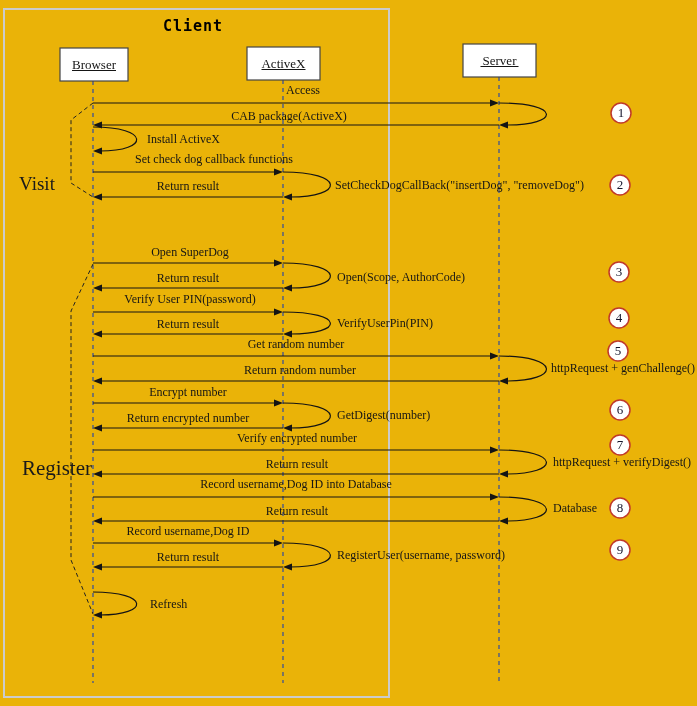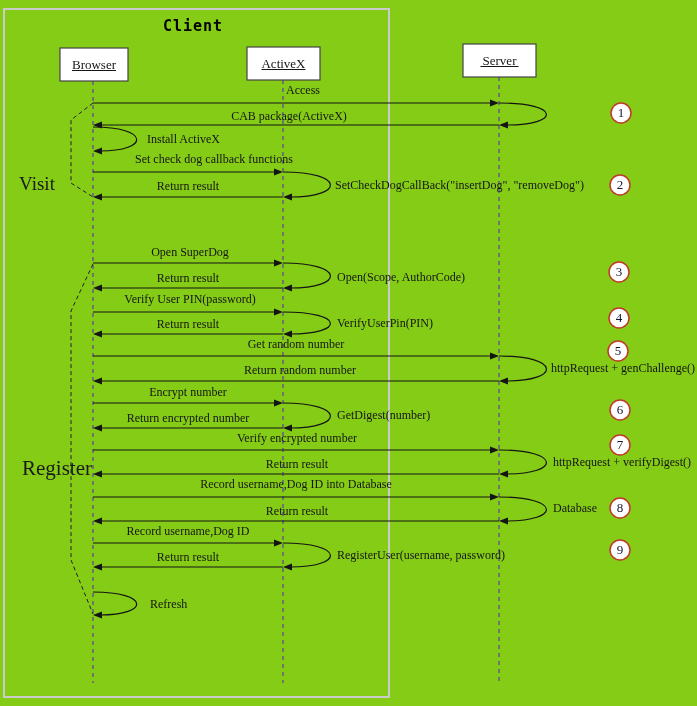--- a/index.html
+++ b/index.html
@@ -1,16 +1,16 @@
 <!DOCTYPE html>
 <html><head>
 <meta charset="utf-8">
 <style>
   html,body{margin:0;padding:0;background:#ffffff;}
-  .wrap{position:relative;width:697px;height:706px;background:#84cc16;overflow:hidden;}
+  .wrap{position:relative;width:697px;height:706px;background:#eab308;overflow:hidden;}
   svg{display:block;}
   .msg{font-family:"Liberation Serif",serif;font-size:12px;fill:#151515;}
   .participant{font-family:"Liberation Serif",serif;font-size:13px;fill:#151515;}
   .phase{font-family:"Liberation Serif",serif;fill:#1a1a1a;}
   .badge-num{font-family:"Liberation Serif",serif;font-size:13px;fill:#14142a;}
   .title-text{font-family:"DejaVu Sans Mono","Liberation Mono",monospace;font-weight:bold;font-size:15px;fill:#000;letter-spacing:1px;}
 </style>
 </head>
 <body>
 

